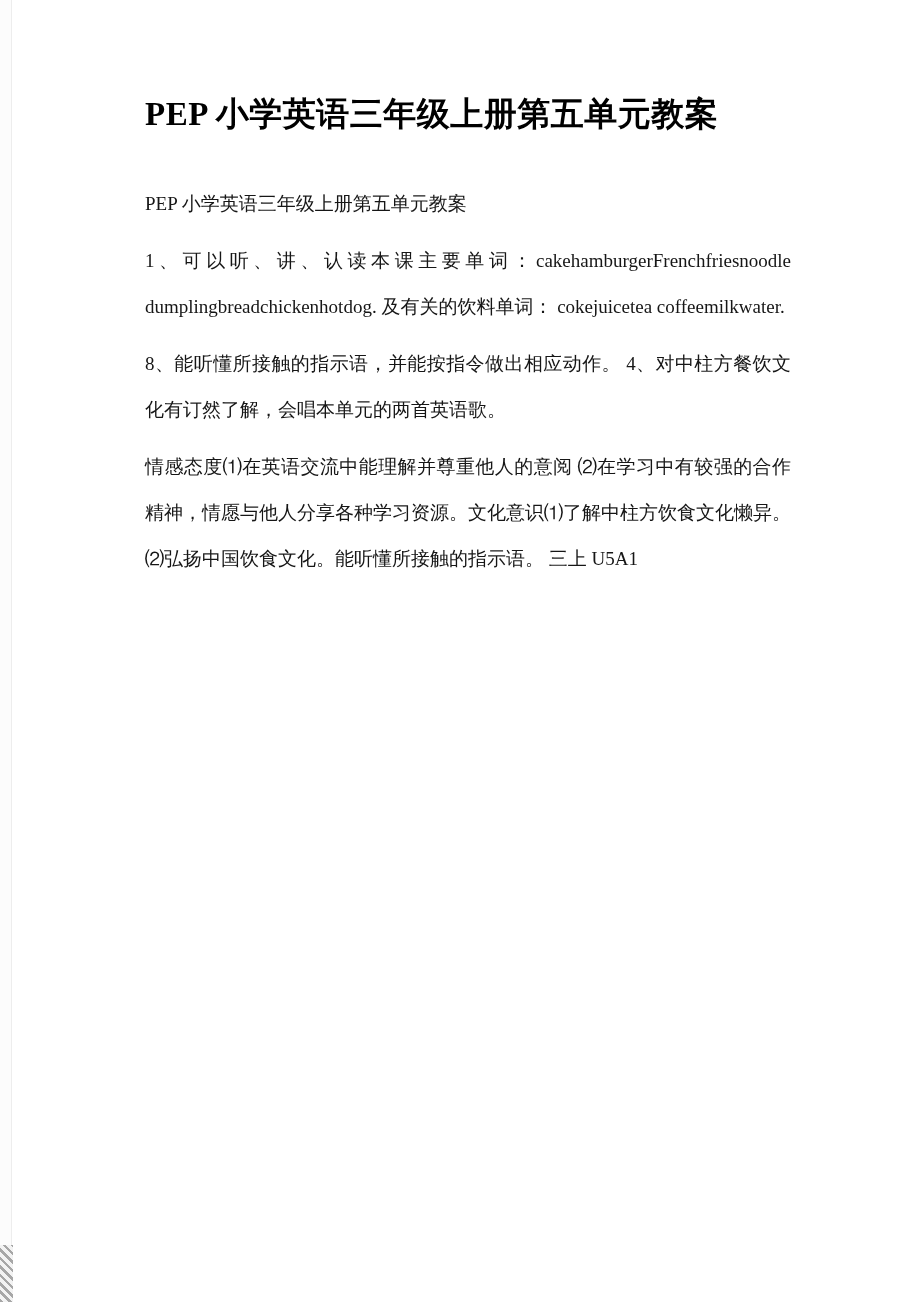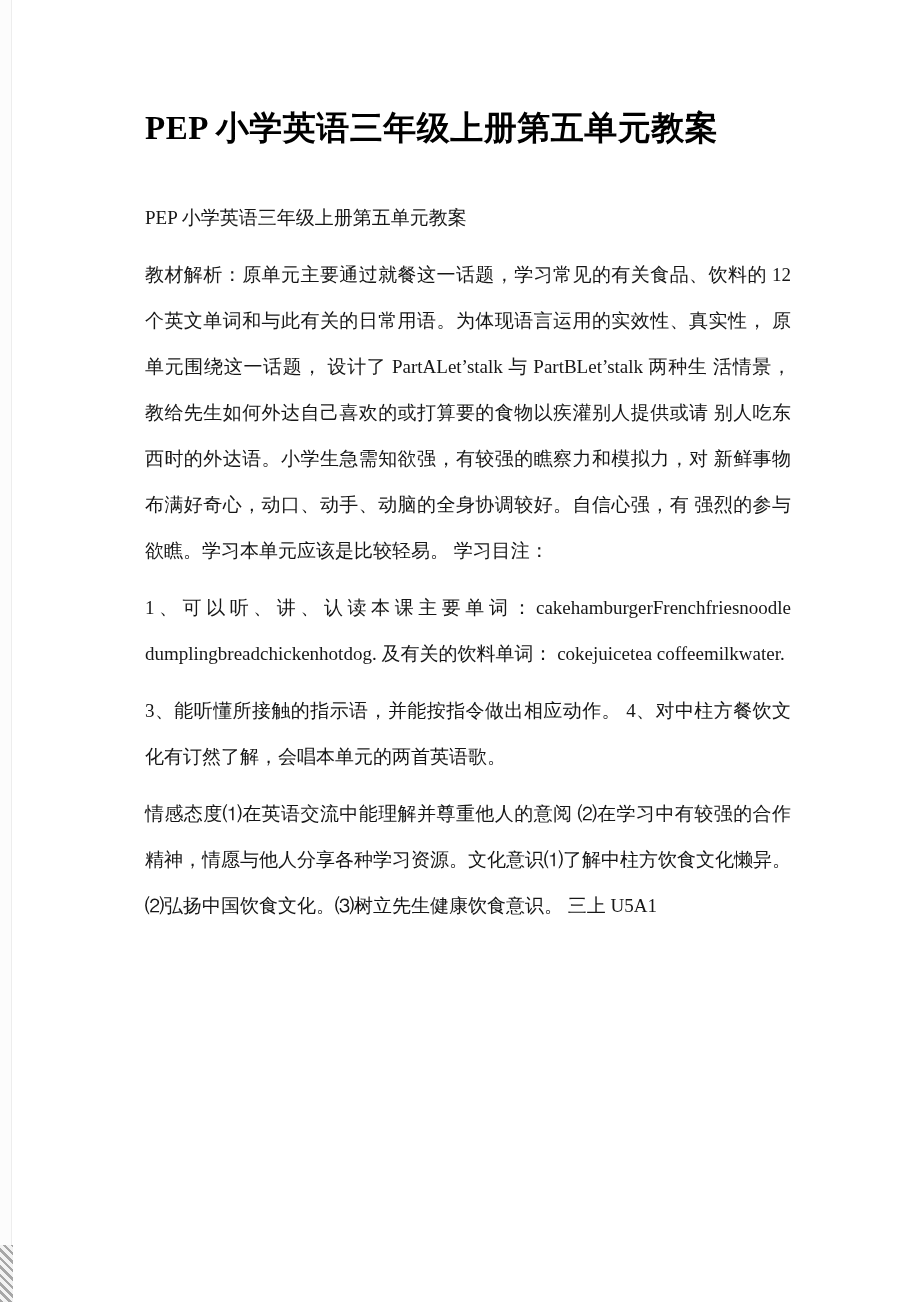--- a/index.html
+++ b/index.html
@@ -32,21 +32,21 @@
     height: 57px;
     background: repeating-linear-gradient(
       45deg,
       #a7a7a7 0px, #a7a7a7 2.5px,
       #f3f3f3 2.5px, #f3f3f3 6px
     );
   }
   .page-content {
     position: absolute;
     left: 145px;
-    top: 106px;
+    top: 92px;
     width: 646px;
   }
   .doc-title {
     font-size: 33px;
     line-height: 1.35;
     font-weight: 700;
     color: #000000;
     margin: 0 0 44px 0;
     letter-spacing: 0.5px;
     text-align: left;
@@ -62,17 +62,16 @@
 </style>
 </head>
 <body>
 
 <div class="page-left-edge"></div>
 <div class="corner-hatch"></div>
 
 <div class="page-content">
   <h1 class="doc-title">PEP 小学英语三年级上册第五单元教案</h1>
   <p class="doc-para">PEP 小学英语三年级上册第五单元教案</p>
-  <p class="doc-para">教材解析：原单元主要通过就餐这一话题，学习常见的有关食品、饮料的 12 个英文单词和与此有关的日常用语。为体现语言运用的实效性、真实性， 原单元围绕这一话题， 设计了 PartALet’stalk 与 PartBLet’stalk 两种生 活情景，教给先生如何外达自己喜欢的或打算要的食物以疾灌别人提供或请 别人吃东西时的外达语。小学生急需知欲强，有较强的瞧察力和模拟力，对 新鲜事物布满好奇心，动口、动手、动脑的全身协调较好。自信心强，有 强烈的参与欲瞧。学习本单元应该是比较轻易。 学习目注：</p>
   <p class="doc-para">1、可以听、讲、认读本课主要单词：cakehamburgerFrenchfriesnoodle dumplingbreadchickenhotdog. 及有关的饮料单词： cokejuicetea coffeemilkwater.</p>
-  <p class="doc-para">3、能听懂所接触的指示语，并能按指令做出相应动作。 4、对中柱方餐饮文化有订然了解，会唱本单元的两首英语歌。</p>
-  <p class="doc-para">情感态度⑴在英语交流中能理解并尊重他人的意阅 ⑵在学习中有较强的合作精神，情愿与他人分享各种学习资源。文化意识⑴了解中柱方饮食文化懒异。⑵弘扬中国饮食文化。⑶树立先生健康饮食意识。 三上 U5A1</p>
+  <p class="doc-para">8、能听懂所接触的指示语，并能按指令做出相应动作。 4、对中柱方餐饮文化有订然了解，会唱本单元的两首英语歌。</p>
+  <p class="doc-para">情感态度⑴在英语交流中能理解并尊重他人的意阅 ⑵在学习中有较强的合作精神，情愿与他人分享各种学习资源。文化意识⑴了解中柱方饮食文化懒异。⑵弘扬中国饮食文化。能听懂所接触的指示语。 三上 U5A1</p>
 </div>
 
 </body></html>

